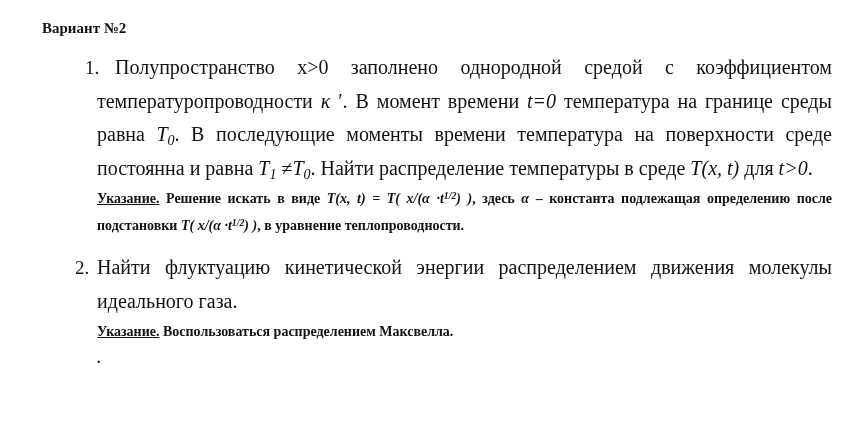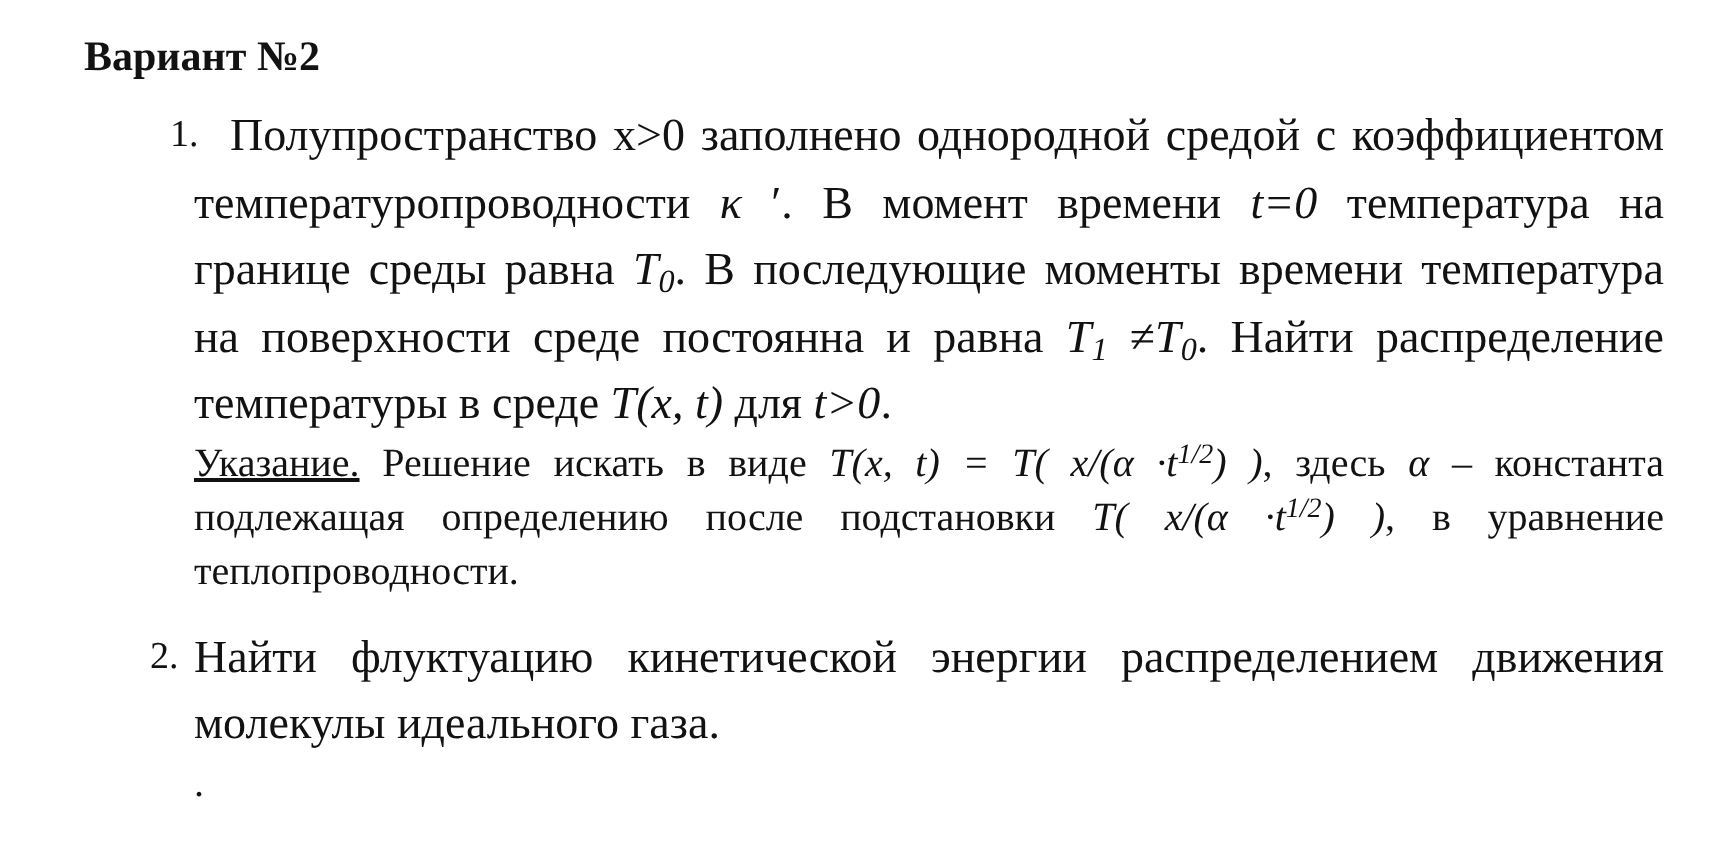--- a/index.html
+++ b/index.html
@@ -11,49 +11,50 @@
     overflow: hidden;
   }
   .page {
     position: relative;
     box-sizing: border-box;
     width: 866px; height: 433px;
     padding: 16px 34px 0 42px;
   }
   .doc-title {
     margin: 0 0 10px 0;
-    font-size: 21px;
+    font-size: 15px;
     line-height: 25px;
     font-weight: bold;
   }
   .problem {
     position: relative;
     padding-left: 55px; 
   }
   .problem + .problem { margin-top: 12px; }
   .num {
     position: absolute;
     top: 0;
     font-size: 19px;
     line-height: 33.5px;
   }
   .num-1 { left: 43px; } 
   .num-2 { left: 33px; } 
   .body-text {
     margin: 0;
-    font-size: 23px;
+    font-size: 20px;
     line-height: 33.5px;
     text-align: justify;
   }
   .first-indent { text-indent: 18px; }
   .note-text {
     margin: 0;
-    font-size: 20px;
+    font-size: 14px;
     line-height: 27px;
     text-align: justify;
+    font-weight: bold;
   }
   .body-text i, .note-text i { font-style: italic; }
   .note-text u { text-decoration: underline; }
   sub { font-size: 70%; vertical-align: -0.25em; line-height: 0; font-style: italic; }
   sup { font-size: 70%; vertical-align: 0.45em; line-height: 0; }
 </style>
 </head>
 <body>
 
 <div class="page">
@@ -62,16 +63,17 @@
 
   <section class="problem">
     <span class="num num-1">1.</span>
     <p class="body-text first-indent">Полупространство x&gt;0 заполнено однородной средой с коэффициентом температуропроводности <i>κ</i> ′. В момент времени <i>t=0</i> температура на границе среды равна <i>T<sub>0</sub></i>. В последующие моменты времени температура на поверхности среде постоянна и равна <i>T<sub>1</sub></i> ≠<i>T<sub>0</sub></i>. Найти распределение температуры в среде <i>T(x, t)</i> для <i>t&gt;0</i>.</p>
     <p class="note-text"><u>Указание.</u> Решение искать в виде <i>T(x, t) = T( x/(α ·t<sup>1/2</sup>) )</i>, здесь <i>α</i> – константа подлежащая определению после подстановки <i>T( x/(α ·t<sup>1/2</sup>) )</i>, в уравнение теплопроводности.</p>
   </section>
 
   <section class="problem">
     <span class="num num-2">2.</span>
     <p class="body-text">Найти флуктуацию кинетической энергии распределением движения молекулы идеального газа.</p>
+    <p class="note-text"><u>Указание.</u> Воспользоваться распределением Максвелла.</p>
     <p class="note-text">.</p>
   </section>
 
 </div>
 
 </body></html>

